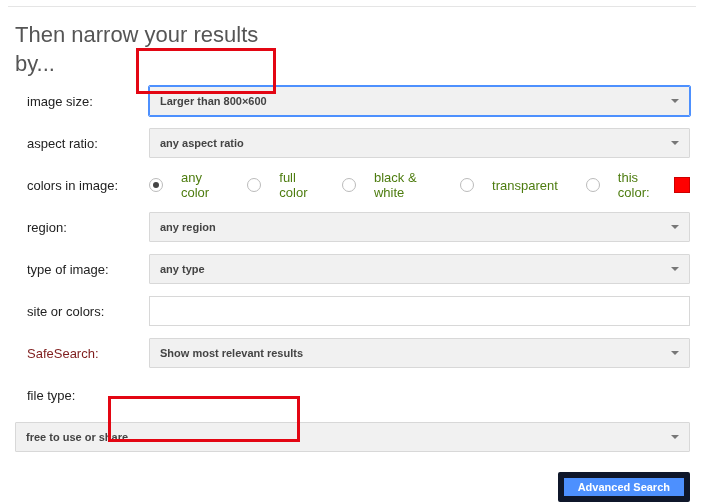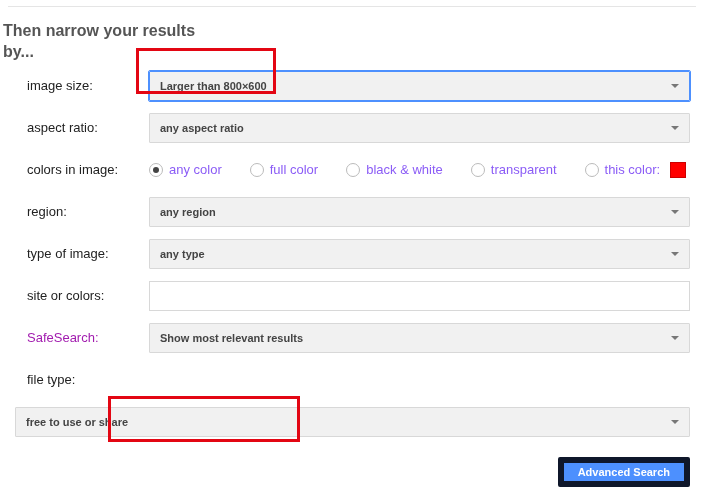--- a/index.html
+++ b/index.html
@@ -11,43 +11,43 @@
     width: 704px;
     height: 503px;
     overflow: hidden;
     position: relative;
   }
   .divider-top {
     border-top: 1px solid #e5e5e5;
     margin: 6px 8px 0 8px;
   }
   .heading {
-    font-size: 16px;
+    font-size: 22px;
     color: #555;
-    margin: 14px 0 8px 3px;
+    margin: 14px 0 8px 15px;
     line-height: 1.3;
-    font-weight: bold;
+    font-weight: normal;
   }
   .form {
     margin-left: 15px;
   }
   .row {
     display: flex;
     align-items: center;
     margin-bottom: 12px;
     min-height: 30px;
   }
   .label {
     width: 122px;
     font-size: 13px;
     color: #222;
     flex-shrink: 0;
     margin-left: 12px;
   }
-  .label.link { color: #a21caf; }
+  .label.link { color: #7f1d1d; }
   .field {
     flex: 1;
     margin-right: 14px;
     position: relative;
   }
   .select {
     width: 100%;
     height: 30px;
     background: #f1f1f1;
     border: 1px solid #d8d8d8;
@@ -84,23 +84,23 @@
     font-size: 13px;
   }
   .radios {
     display: flex;
     align-items: center;
     gap: 28px;
   }
   .radio {
     display: flex;
     align-items: center;
-    gap: 6px;
-    font-size: 13px;
-    color: #8b5cf6;
+    gap: 18px;
+    font-size: 13px;
+    color: #4d7c0f;
     cursor: pointer;
   }
   .radio-dot {
     width: 14px; height: 14px;
     border: 1px solid #bbb;
     border-radius: 50%;
     position: relative;
     flex-shrink: 0;
   }
   .radio-dot.checked::after {

